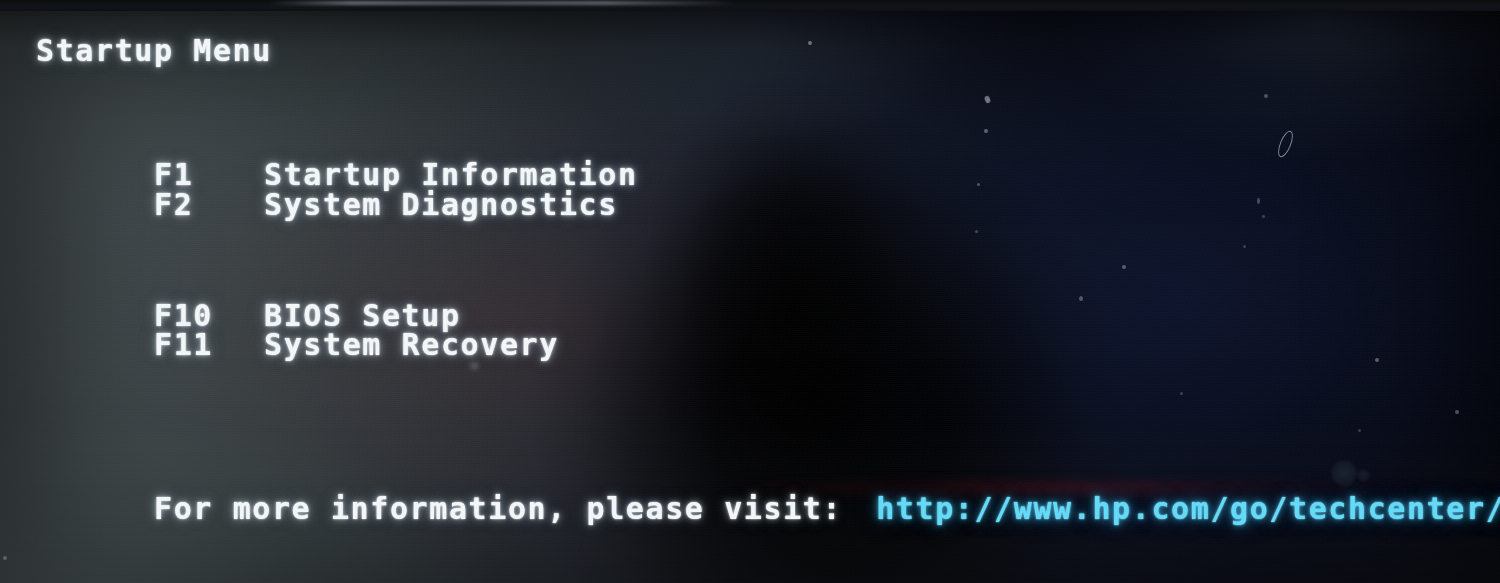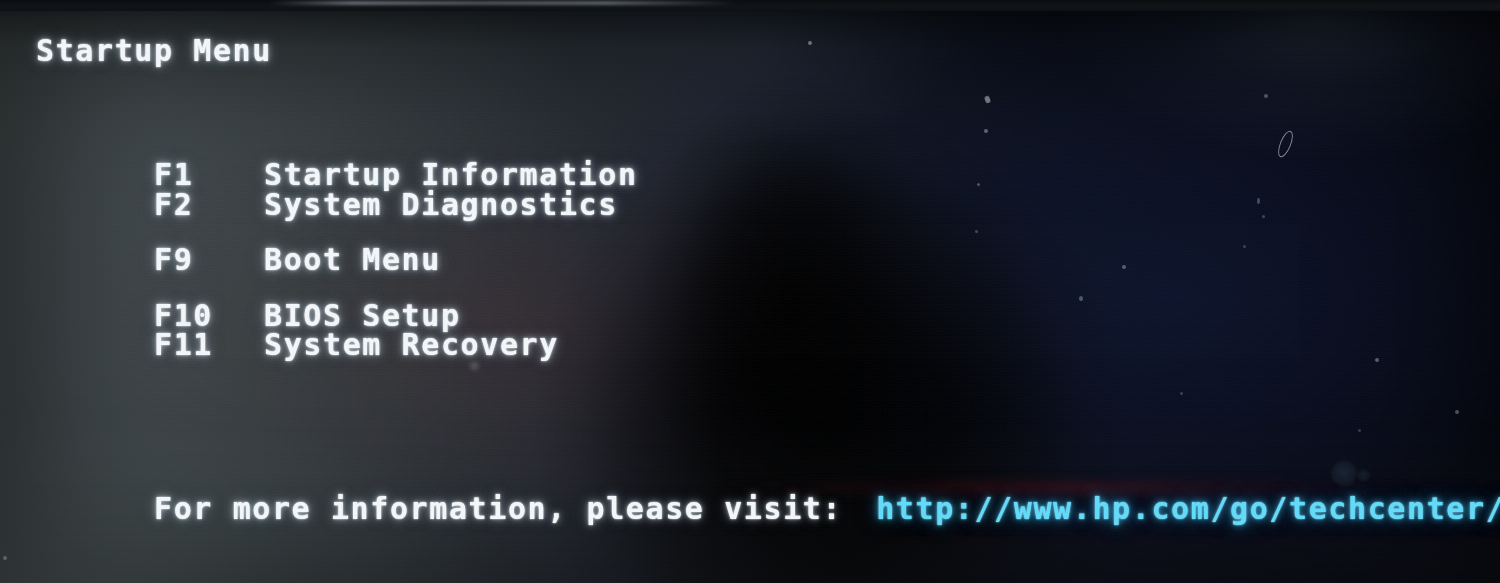--- a/index.html
+++ b/index.html
@@ -248,23 +248,20 @@
     <div class="row" id="title">Startup Menu</div>
 
     <div class="row" style="top:122px;">
       <span class="key">F1</span><span>Startup Information</span>
     </div>
 
     <div class="row" style="top:152px;">
       <span class="key">F2</span><span>System Diagnostics</span>
     </div>
 
-    <div class="row" style="top:207px;">
-      <span class="key">F9</span><span>Boot Menu</span>
-    </div>
 
     <div class="row" style="top:263px;">
       <span class="key">F10</span><span>BIOS Setup</span>
     </div>
 
     <div class="row" style="top:292px;">
       <span class="key">F11</span><span>System Recovery</span>
     </div>
 
 

